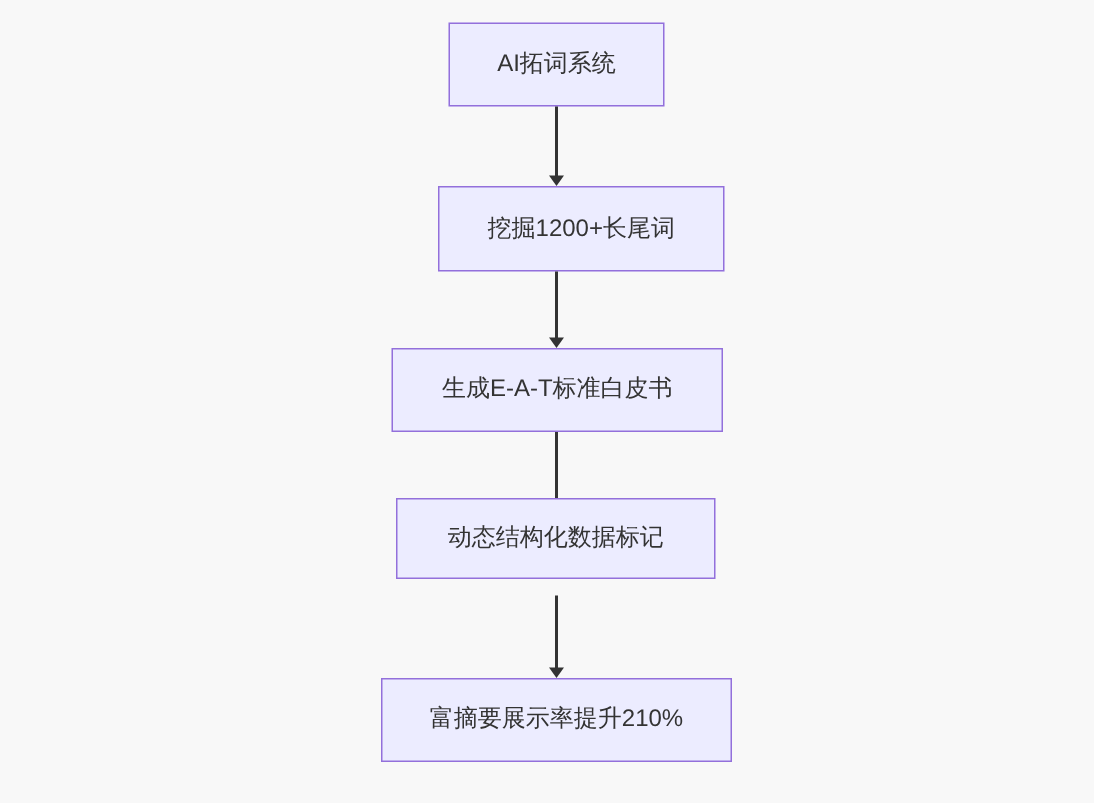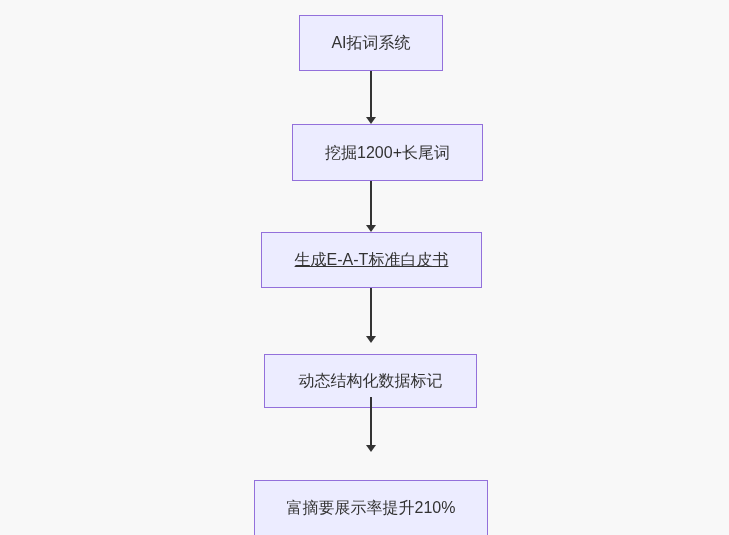--- a/index.html
+++ b/index.html
@@ -31,23 +31,23 @@
     justify-content:center;
     color:var(--text-color);
     font-size:16px;
     line-height:1.2;
     text-align:center;
     white-space:nowrap;
   }
   
   .n1{left:299px;top:15px;width:144px;height:56px;}
   .n2{left:292px;top:124px;width:191px;height:57px;}
-  .n3{left:261px;top:232px;width:221px;height:56px;text-decoration:underline;}
-  .n4{left:264px;top:354px;width:213px;height:54px;}
-  .n5{left:254px;top:480px;width:234px;height:56px;}
+  .n3{left:261px;top:232px;width:221px;height:56px;}
+  .n4{left:264px;top:332px;width:213px;height:54px;}
+  .n5{left:254px;top:452px;width:234px;height:56px;}
 
   .edge{
     position:absolute;
     left:366px;   
     width:10px;
   }
   .e1{top:71px;height:53px;}
   .e2{top:181px;height:51px;}
   .e3{top:288px;height:55px;}
   .e4{top:397px;height:55px;}

